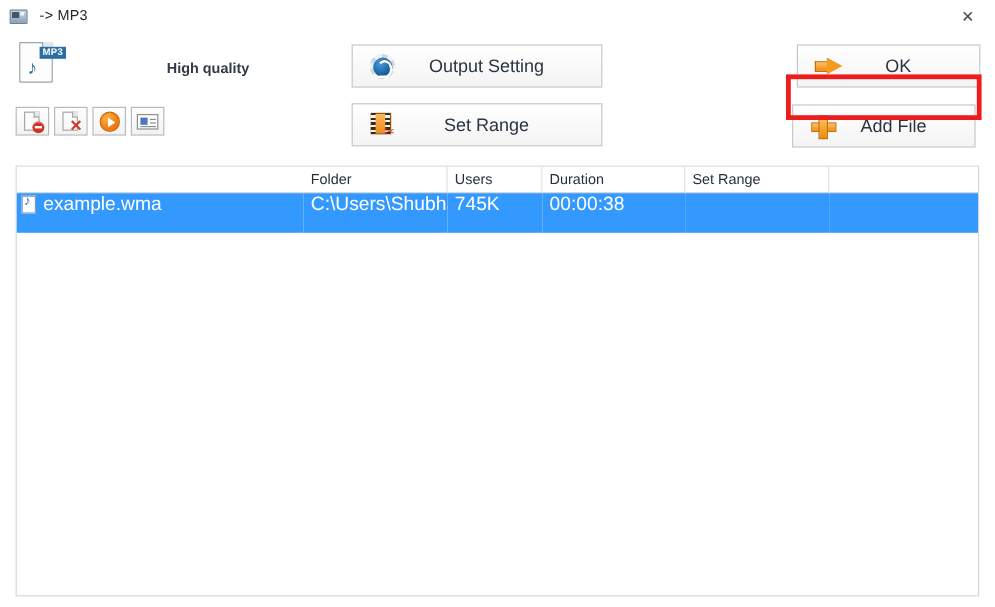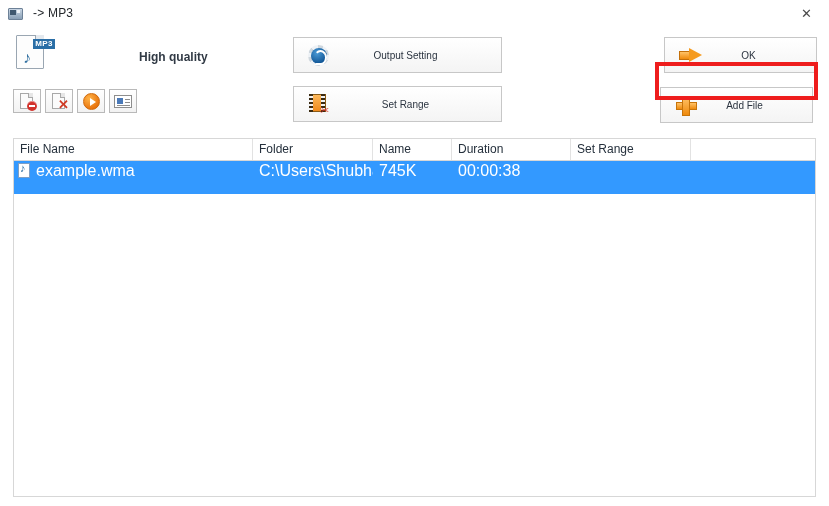--- a/index.html
+++ b/index.html
@@ -238,21 +238,21 @@
     position: absolute;
     border: 1px solid #c7c7c7;
     background: linear-gradient(#ffffff, #f4f4f4);
     box-sizing: border-box;
     display: flex;
     align-items: center;
   }
   .big-btn .bb-label {
     flex: 1;
     text-align: center;
-    font-size: 10px;
+    font-size: 15px;
     color: #2b3440;
     padding-right: 26px;
   }
   .bb-icon {
     width: 32px;
     margin-left: 10px;
     height: 26px;
     position: relative;
     flex: none;
   }
@@ -523,23 +523,22 @@
         </span>
     </span>
     <span class="bb-label">Add File</span>
   </div>
 
   <div class="annot-box"></div>
 </div>
 
 <div class="list-panel">
   <div class="list-head" id="list-head">
-      <div class="lh-cell" style="left: 0px; width: 239px;">File Name</div>
       <div class="lh-cell" style="left: 239px; width: 120px;">Folder</div>
-      <div class="lh-cell" style="left: 359px; width: 79px;">Name</div>
+      <div class="lh-cell" style="left: 359px; width: 79px;">Users</div>
       <div class="lh-cell" style="left: 438px; width: 119px;">Duration</div>
       <div class="lh-cell" style="left: 557px; width: 120px;">Set Range</div>
       <div class="lh-cell" style="left: 677px; width: 124px; border-right: none;"></div>
     </div>
   <div class="list-body" id="list-body">
       <div class="row selected">
         <span class="row-note"></span>
         <div class="rc c-name" style="left: 0px; width: 239px;">example.wma</div>
         <div class="rc" style="left: 239px; width: 120px;">C:\Users\Shubham\...</div>
         <div class="rc" style="left: 359px; width: 79px;">745K</div>

